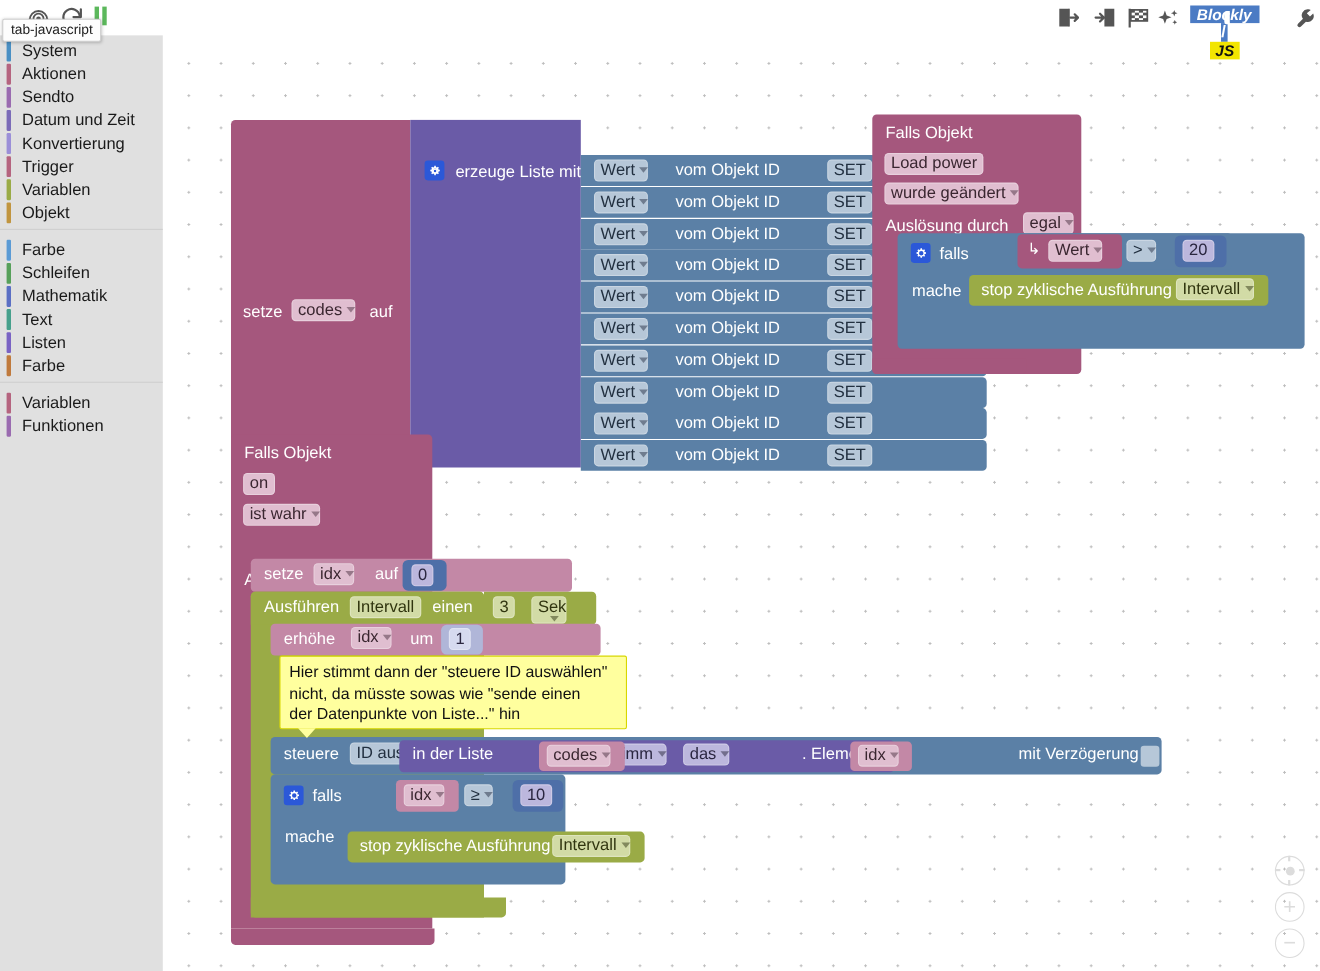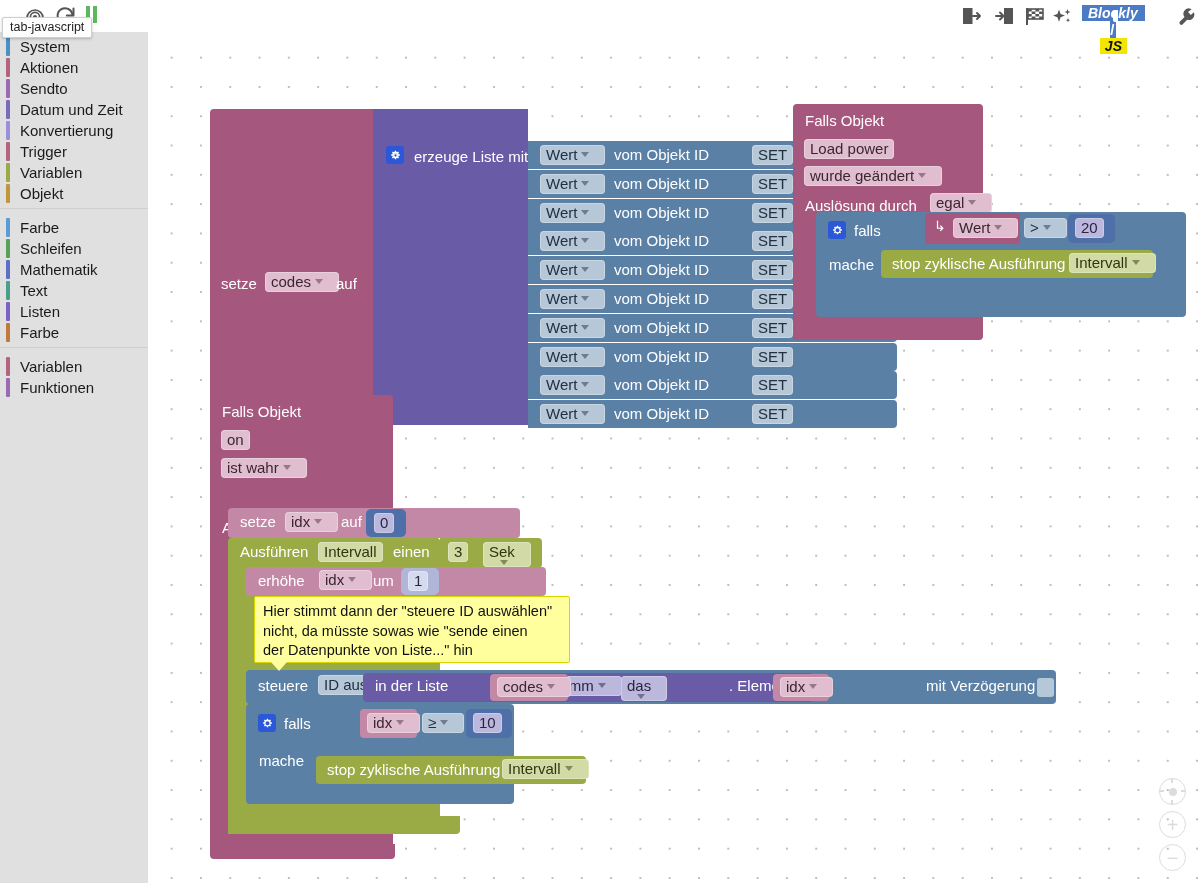--- a/index.html
+++ b/index.html
@@ -91,21 +91,21 @@
   #zc-center .tick{position:absolute;background:#dcdcdc;}
   #zc-in{ top:779px; width:27px; height:27px; font-size:20px; line-height:1; }
   #zc-out{ top:812px; width:27px; height:27px; font-size:20px; line-height:1; }
 
   
   .blk{ position:absolute; }
 
   
   .fld{
     display:inline-flex; align-items:center; border-radius:4px;
-    padding:1px 16px 2px 6px; font-size:15px; white-space:nowrap;
+    padding:1px 0 2px 6px; font-size:15px; white-space:nowrap;
     box-shadow: inset 0 0 0 1px rgba(255,255,255,.28);
   }
   .fld .caret{
     margin-left:4px; width:0;height:0;
     border-left:4px solid transparent;border-right:4px solid transparent;
     border-top:5px solid rgba(255,255,255,.85);
   }
   .fld.nocaret{ padding-right:6px; }
 
   
@@ -572,21 +572,21 @@
     <div style="position:absolute; left:791px; top:8px; width:17px; height:19px; background:#b6c7d8; border-radius:3px;"></div>
   </div>
 
   <div class="blk c-purple" style="left:215px; top:641px; width:450px; height:29px; border-radius:4px;">
     <div class="txt" style="left:12px; top:4px; font-size:15px;">in der Liste</div>
 
     <div class="fld c-purple-f" style="position:absolute; left:188px; top:3px;">
       <span>nimm</span>
       <span class="caret dark" style="border-top-color:rgba(40,38,60,.5)"></span>
     </div>
-    <div class="fld c-purple-f" style="position:absolute; left:258px; top:3px;flex-direction:column;">
+    <div class="fld c-purple-f" style="position:absolute; left:258px; top:3px;">
       <span>das</span>
       <span class="caret dark" style="border-top-color:rgba(40,38,60,.5)"></span>
     </div>
     <div class="txt" style="left:366px; top:4px; font-size:15px;">. Element</div>
   </div>
 
   <div class="blk c-rose-l" style="left:342px; top:642px; width:78px; height:27px; border-radius:4px;">
     <div class="fld c-rose-f" style="position:absolute; left:7px; top:3px;">
       <span>codes</span>
       <span class="caret" style="border-top-color:rgba(60,35,50,.45)"></span>

